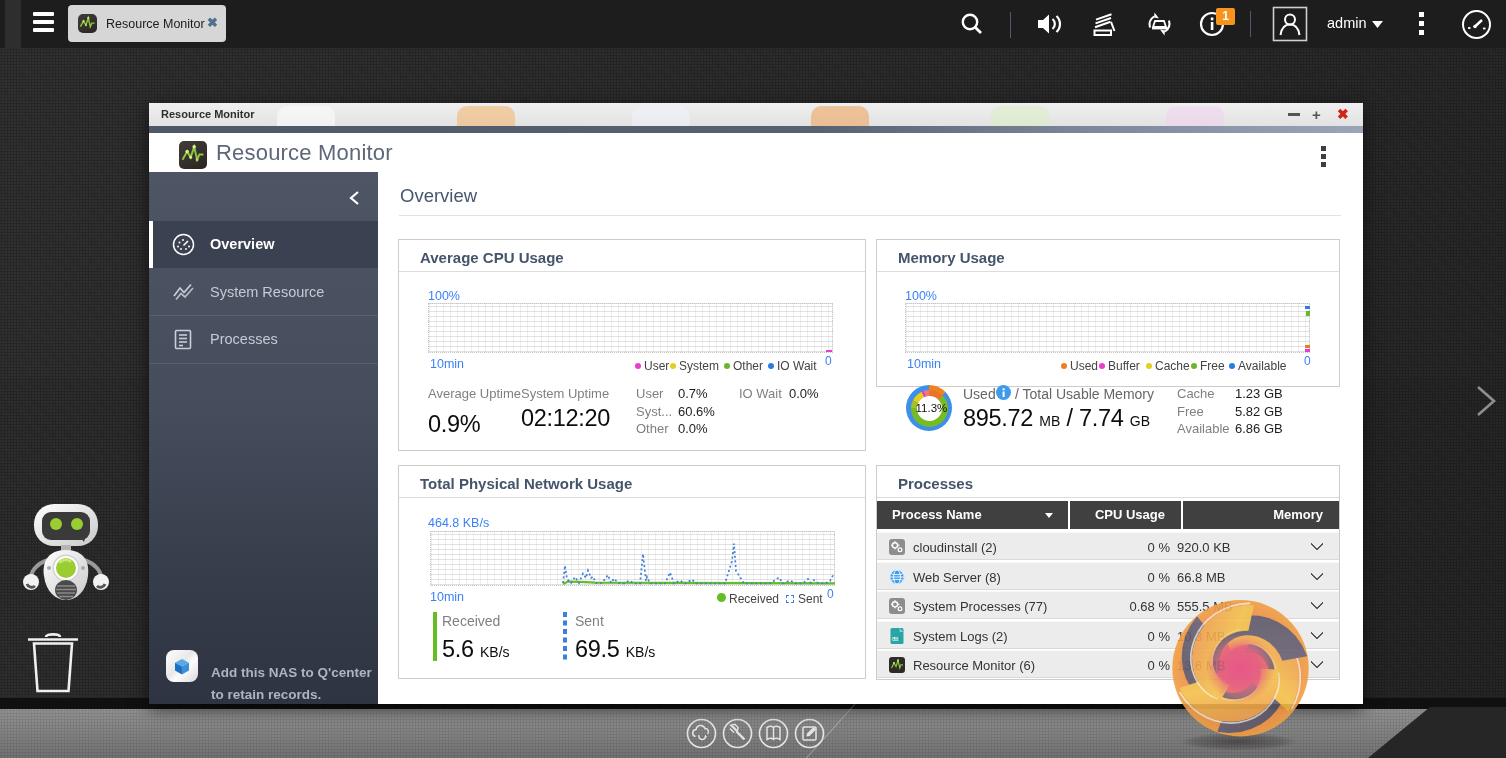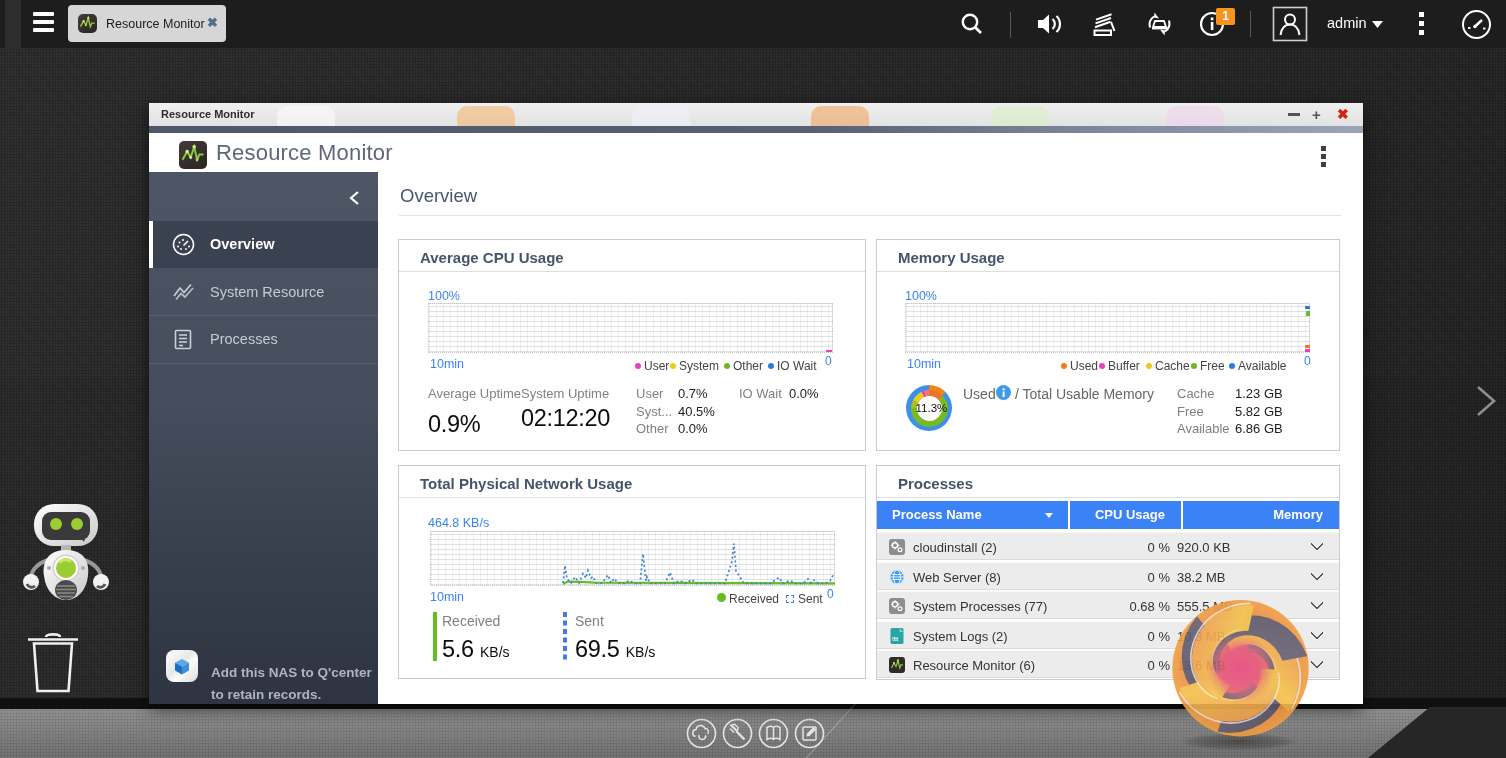--- a/index.html
+++ b/index.html
@@ -85,21 +85,21 @@
 .bignum { position:absolute; font-size:23.5px; color:#0d0d0d; letter-spacing:-0.3px; }
 .mrow { position:absolute; font-size:13px; }
 .mrow .ml { color:#808080; position:absolute; left:0; }
 .mrow .mv { color:#1d1d1d; position:absolute; }
 #donut { border-radius:50%;
   background:conic-gradient(#f0821e 0 46deg, #3d8fe8 46deg 360deg); }
 #donut:before { content:""; position:absolute; left:4.5px; top:4.5px; width:37px; height:37px; border-radius:50%;
   background:conic-gradient(#e8742a 0 45deg, #77bb22 45deg 272deg, #a5bf28 272deg 298deg, #e3cf1d 298deg 334deg, #e83ec8 334deg 342deg, #f07878 342deg 360deg); }
 #donut:after { content:"11.3%"; position:absolute; left:10.5px; top:10.5px; width:25px; height:25px; border-radius:50%; background:#fff;
   font-size:11.5px; color:#111; text-align:center; line-height:25px; text-indent:-1px; }
-.thead { background:#3b82f6; }
+.thead { background:#404040; }
 .th { position:absolute; top:0; height:28px; color:#fff; font-size:13px; font-weight:bold; border-right:2px solid #fff; }
 .th:last-child { border-right:none; }
 .trow { position:absolute; left:0px; width:462px; height:28px; background:#ececec; border-top:1px solid #f9f9f9; border-bottom:1px solid #d9d9d9; }
 .trow .pic { position:absolute; left:12px; top:6px; width:16px; height:16px; border-radius:3px; }
 .trow .pn { position:absolute; left:36px; top:7px; font-size:13px; color:#333; }
 .trow .pc { position:absolute; left:195px; width:98px; top:7px; font-size:13px; color:#333; text-align:right; }
 .trow .pm { position:absolute; left:300px; width:124px; top:7px; font-size:13px; color:#333; text-align:left; }
 .trow .pv { position:absolute; left:434px; top:10px; width:12px; height:7px;
   background:linear-gradient(45deg, transparent 40%, #555 40% 55%, transparent 55%) left/60% 100% no-repeat,
              linear-gradient(-45deg, transparent 40%, #555 40% 55%, transparent 55%) right/60% 100% no-repeat; }
@@ -428,32 +428,32 @@
       <div class="slab" style="left:29px;top:146px;">Average Uptime</div>
       <div class="slab" style="left:122px;top:146px;">System Uptime</div>
       <div class="bignum" style="left:29px;top:171px;">0.9%</div>
       <div class="bignum" style="left:122px;top:165px;">02:12:20</div>
       <div class="mrow" style="left:237px;top:146px;width:100px;">
           <span class="ml">User</span>
           <span class="mv" style="left:42px;">0.7%</span>
         </div>
       <div class="mrow" style="left:237px;top:164px;width:100px;">
           <span class="ml">Syst...</span>
-          <span class="mv" style="left:42px;">40.5%</span>
+          <span class="mv" style="left:42px;">60.6%</span>
         </div>
       <div class="mrow" style="left:237px;top:181px;width:100px;">
           <span class="ml">Other</span>
           <span class="mv" style="left:42px;">0.0%</span>
         </div>
       <div class="mrow" style="left:340px;top:146px;width:110px;">
           <span class="ml">IO Wait</span>
           <span class="mv" style="left:50px;">0.0%</span>
         </div>
     </div>
-    <div class="card" id="c2" style="left:498px;top:67px;width:464px;height:212px;">
+    <div class="card" id="c2" style="left:498px;top:67px;width:464px;height:148px;">
       <div class="ctitle">Memory Usage</div>
         <div class="chr"></div>
       <div class="lab" style="left:28px;top:49px;">100%</div>
       <div class="grid" style="left:28px;top:63px;width:405px;height:50px;"></div>
       <svg class="abs" style="left:28px;top:63px;" width="405" height="50">
         <rect x="400" y="3" width="5" height="3" fill="#2a7de0"></rect>
         <rect x="401" y="8" width="4" height="5" fill="#6fb52a"></rect>
         <rect x="400" y="42" width="5" height="3" fill="#f07c1e"></rect>
         <rect x="400" y="46" width="5" height="3" fill="#e83ec8"></rect>
       </svg>
@@ -465,20 +465,21 @@
       <div class="leg" style="left:314px;top:119px;"><span class="dot" style="background:#6fb52a"></span>Free</div>
       <div class="leg" style="left:352px;top:119px;"><span class="dot" style="background:#2a7de0"></span>Available</div>
       <div id="donut" class="abs" style="left:29px;top:145px;width:46px;height:46px;"></div>
       <div class="slab" style="left:86px;top:146px;font-size:14px;color:#666;">Used</div>
       <svg class="abs" style="left:119px;top:145px;" width="15" height="15">
           <circle cx="7.5" cy="7.5" r="7.5" fill="#3d9be9"></circle>
           <rect x="6.6" y="6.5" width="2" height="5.5" fill="#fff"></rect>
           <rect x="6.6" y="3.3" width="2" height="2" fill="#fff"></rect>
         </svg>
       <div class="slab" style="left:138px;top:146px;font-size:14px;color:#666;">/ Total Usable Memory</div>
+      <div class="bignum" style="left:86px;top:165px;">895.72 <span style="font-size:14px;letter-spacing:0;">MB</span> / 7.74 <span style="font-size:14px;letter-spacing:0;">GB</span></div>
       <div class="mrow" style="left:300px;top:146px;width:150px;">
           <span class="ml">Cache</span>
           <span class="mv" style="left:58px;">1.23 GB</span>
         </div>
       <div class="mrow" style="left:300px;top:164px;width:150px;">
           <span class="ml">Free</span>
           <span class="mv" style="left:58px;">5.82 GB</span>
         </div>
       <div class="mrow" style="left:300px;top:181px;width:150px;">
           <span class="ml">Available</span>
@@ -548,21 +549,21 @@
               <circle cx="8" cy="8" r="7.5" fill="#3d9be9"></circle>
               <g fill="none" stroke="#fff" stroke-width="0.9">
                 <ellipse cx="8" cy="8" rx="3.4" ry="7.2"></ellipse>
                 <ellipse cx="8" cy="8" rx="7.2" ry="7.2"></ellipse>
                 <line x1="0.8" y1="8" x2="15.2" y2="8"></line>
                 <path d="M1.6,4.5 C3.5,6 12.5,6 14.4,4.5 M1.6,11.5 C3.5,10 12.5,10 14.4,11.5"></path>
               </g>
             </svg></span>
           <span class="pn">Web Server (8)</span>
           <span class="pc">0 %</span>
-          <span class="pm">38.2 MB</span>
+          <span class="pm">66.8 MB</span>
           <span class="pv"></span>
         </div>
       <div class="trow" style="top:125px;">
           <span class="pic" id="pi3"><svg width="16" height="16" viewBox="0 0 16 16">
               <rect width="16" height="16" rx="3" fill="#8d8d8d"></rect>
               <g fill="#fff">
                 <circle cx="6" cy="6.3" r="2.6" fill="none" stroke="#fff" stroke-width="1.4"></circle>
                 <circle cx="11" cy="10.8" r="1.9" fill="none" stroke="#fff" stroke-width="1.2"></circle>
                 <rect x="5.4" y="2.2" width="1.2" height="1.4"></rect>
                 <rect x="5.4" y="9" width="1.2" height="1.4"></rect>

